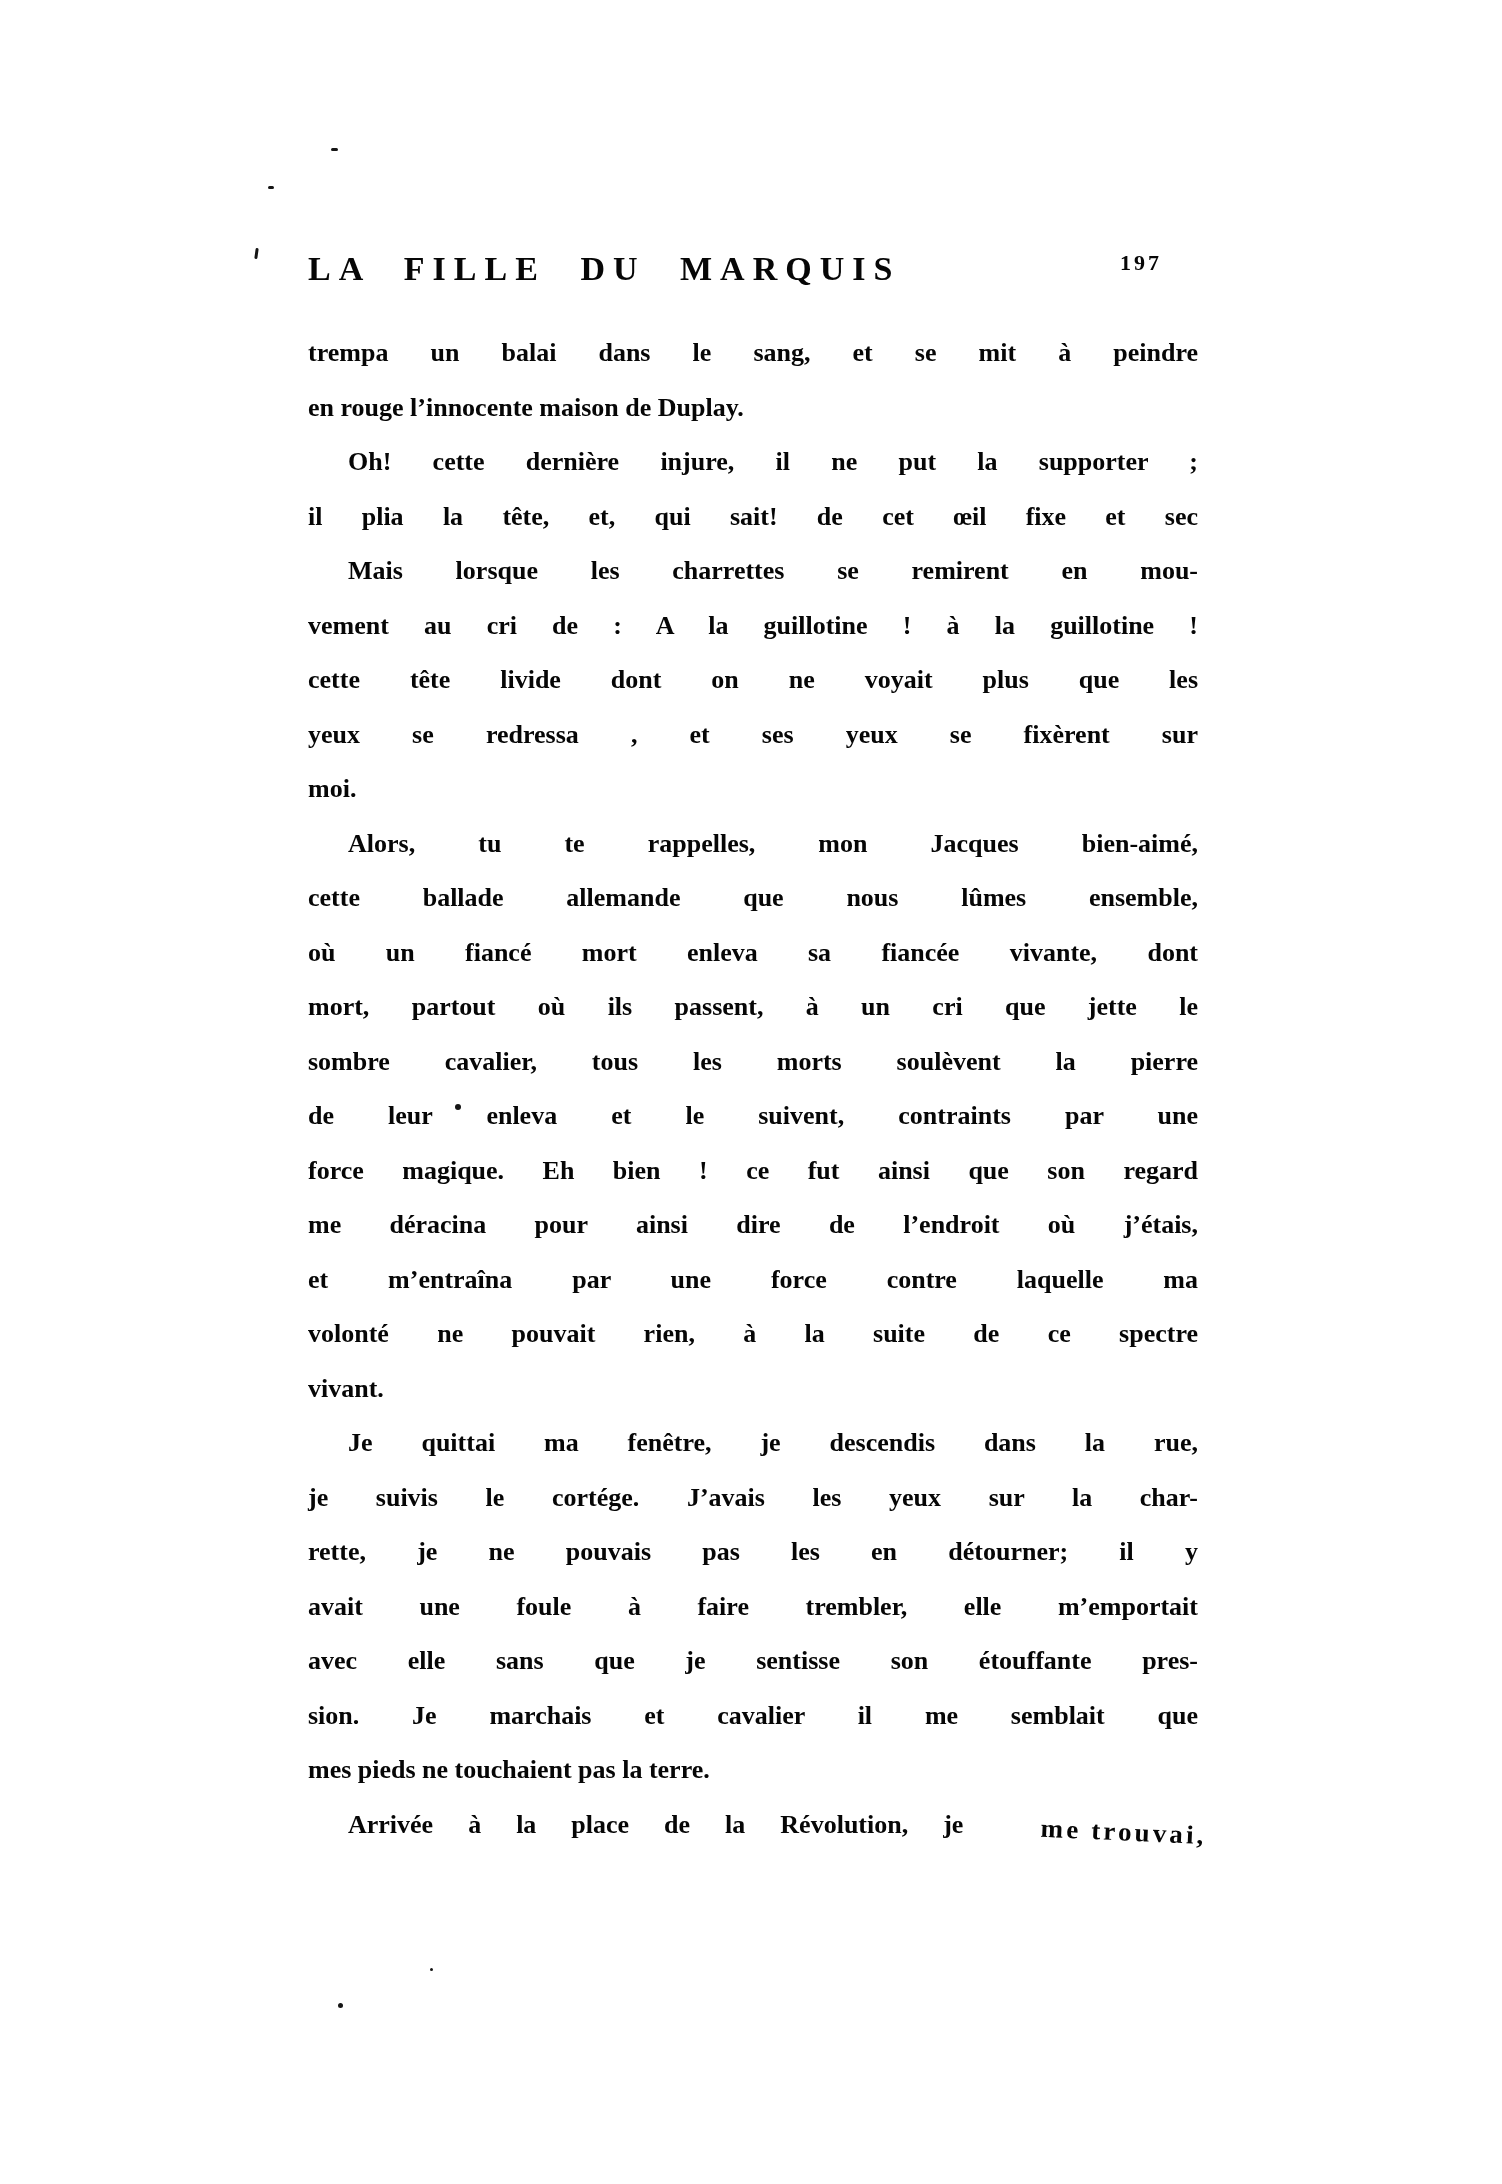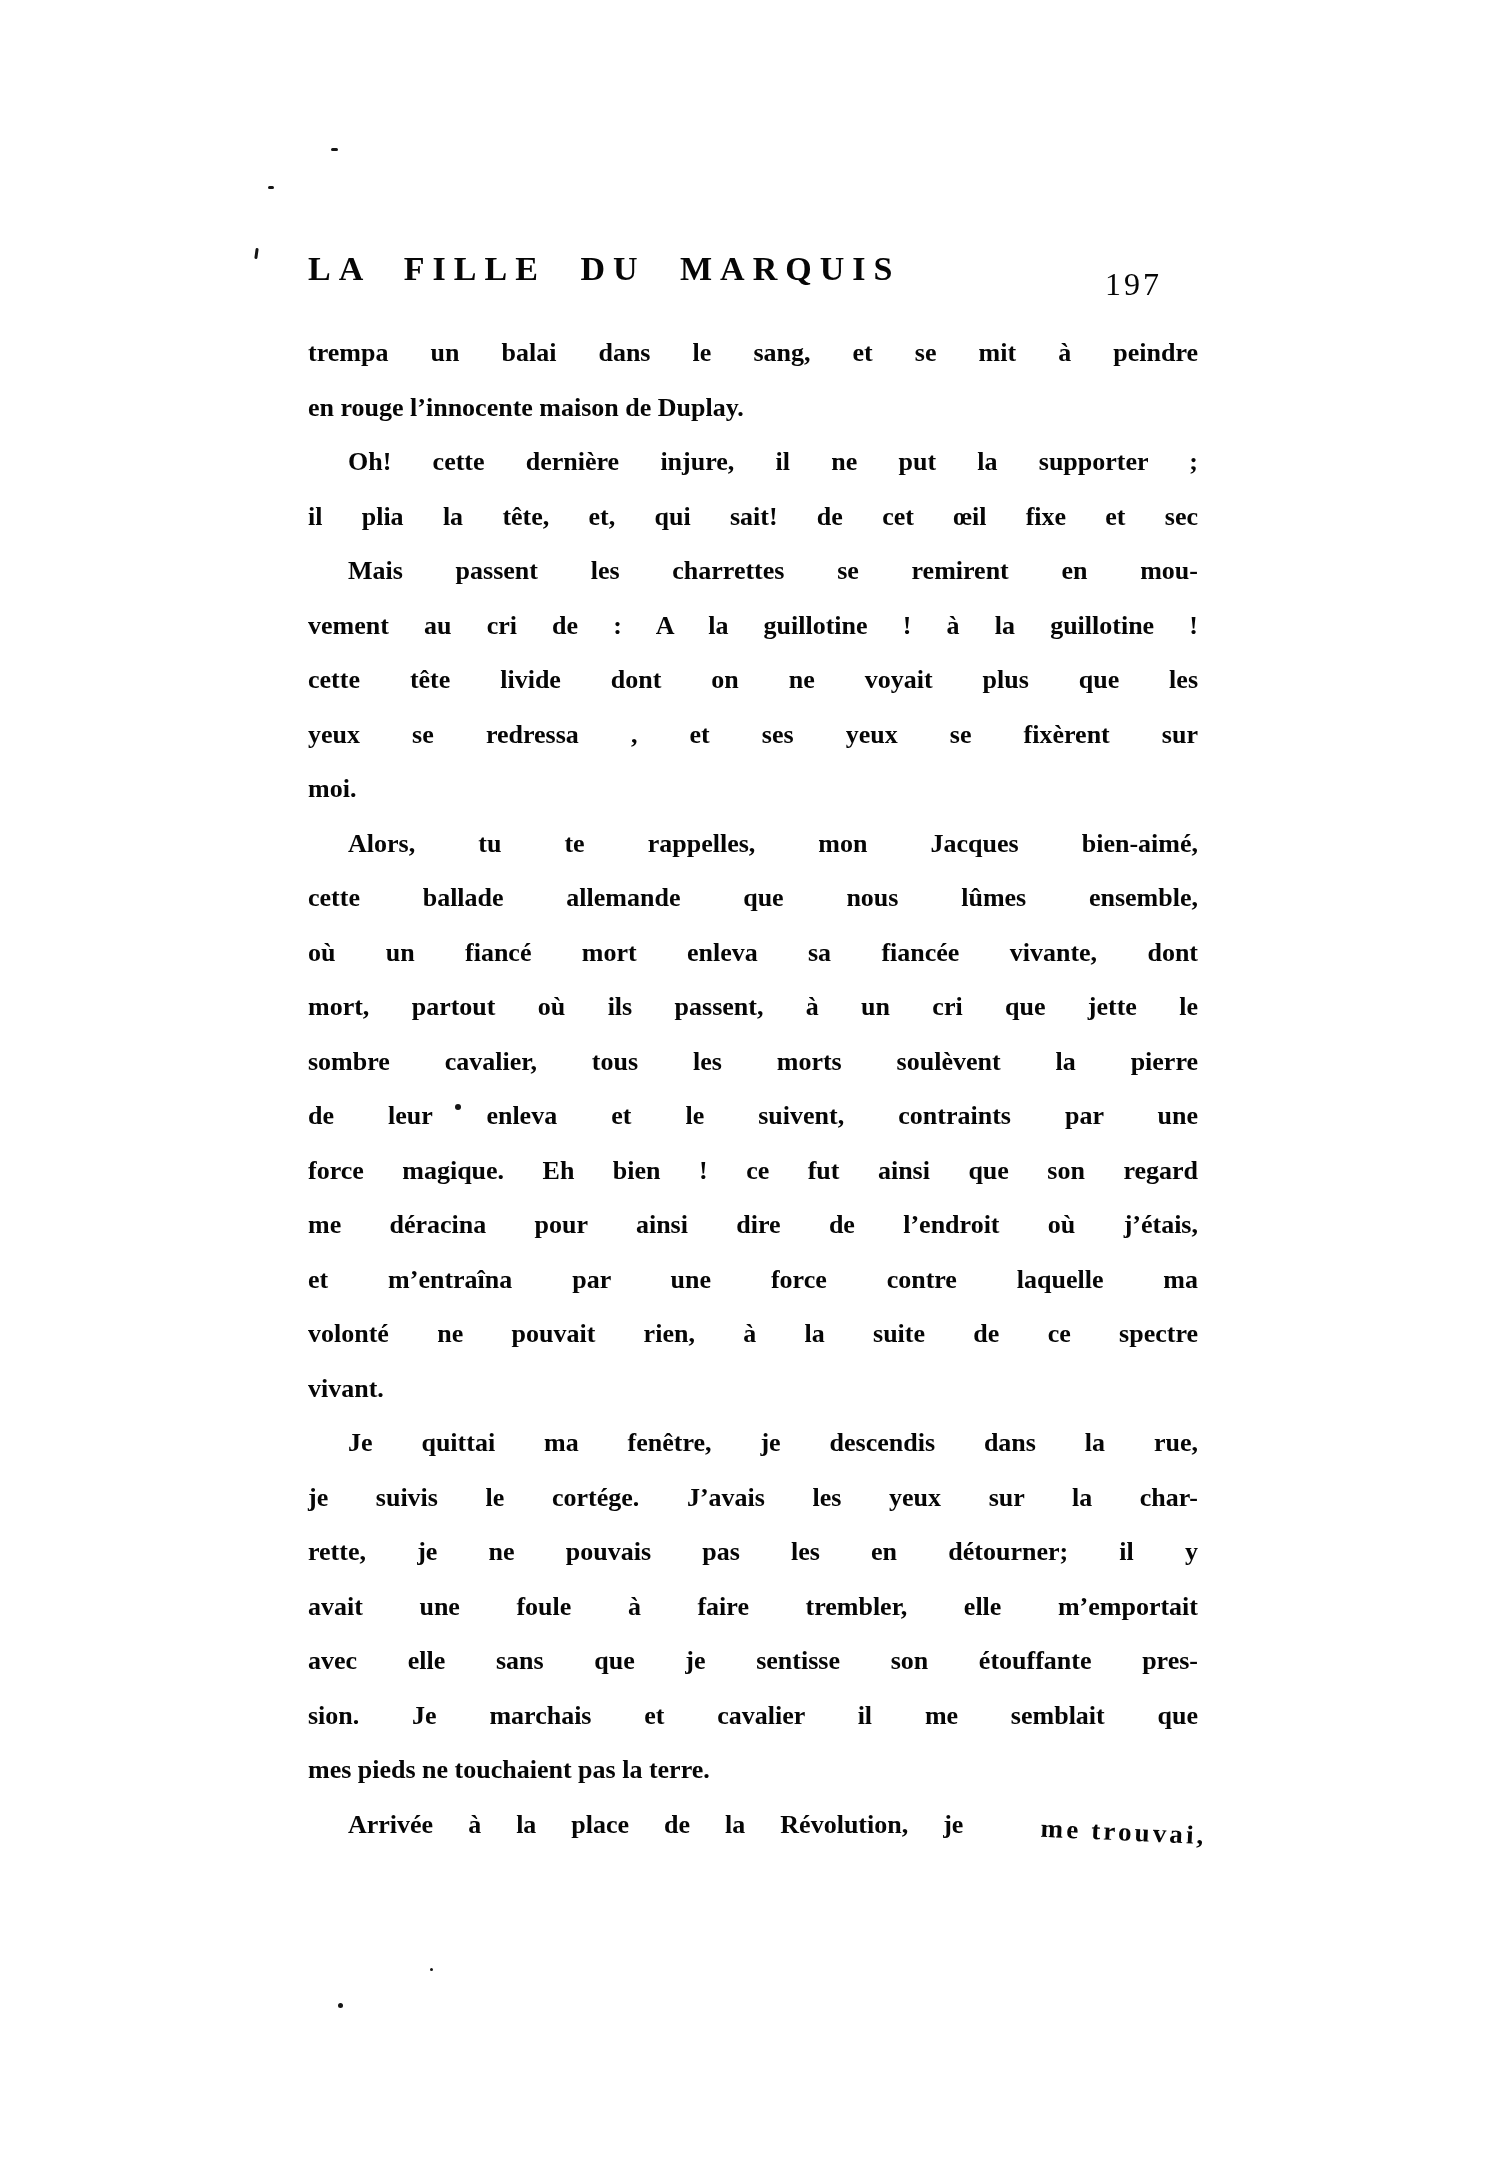--- a/index.html
+++ b/index.html
@@ -18,23 +18,23 @@
   .header-title {
     position: absolute; left: 0; right: 0; top: 0;
     text-align: left;
     font-weight: bold;
     font-size: 34px;
     letter-spacing: 8px;
     word-spacing: 18px;
     white-space: nowrap;
   }
   .page-number {
-    position: absolute; right: 36px; top: 16px;
-    font-weight: normal;
-    font-size: 32px;
+    position: absolute; right: 36px; top: 0;
+    font-weight: bold;
+    font-size: 22px;
     letter-spacing: 3px;
   }
   .page-body {
     position: absolute;
     left: 308px; top: 326px; width: 890px;
     font-size: 26px;
     font-weight: bold;
     line-height: 54.5px;
   }
   .line {
@@ -66,21 +66,21 @@
 <div class="page-header">
   <div class="header-title">LA FILLE DU MARQUIS</div>
   <div class="page-number">197</div>
 </div>
 
 <div class="page-body">
     <div class="line">trempa un balai dans le sang, et se mit à peindre</div>
     <div class="line para-end">en rouge l’innocente maison de Duplay.</div>
     <div class="line indent">Oh! cette dernière injure, il ne put la supporter ;</div>
     <div class="line">il plia la tête, et, qui sait! de cet œil fixe et sec</div>
-    <div class="line indent">Mais passent les charrettes se remirent en mou-</div>
+    <div class="line indent">Mais lorsque les charrettes se remirent en mou-</div>
     <div class="line">vement au cri de : A la guillotine ! à la guillotine !</div>
     <div class="line">cette tête livide dont on ne voyait plus que les</div>
     <div class="line">yeux se redressa , et ses yeux se fixèrent sur</div>
     <div class="line para-end">moi.</div>
     <div class="line indent">Alors, tu te rappelles, mon Jacques bien-aimé,</div>
     <div class="line">cette ballade allemande que nous lûmes ensemble,</div>
     <div class="line">où un fiancé mort enleva sa fiancée vivante, dont</div>
     <div class="line">mort, partout où ils passent, à un cri que jette le</div>
     <div class="line">sombre cavalier, tous les morts soulèvent la pierre</div>
     <div class="line">de leur enleva et le suivent, contraints par une</div>

